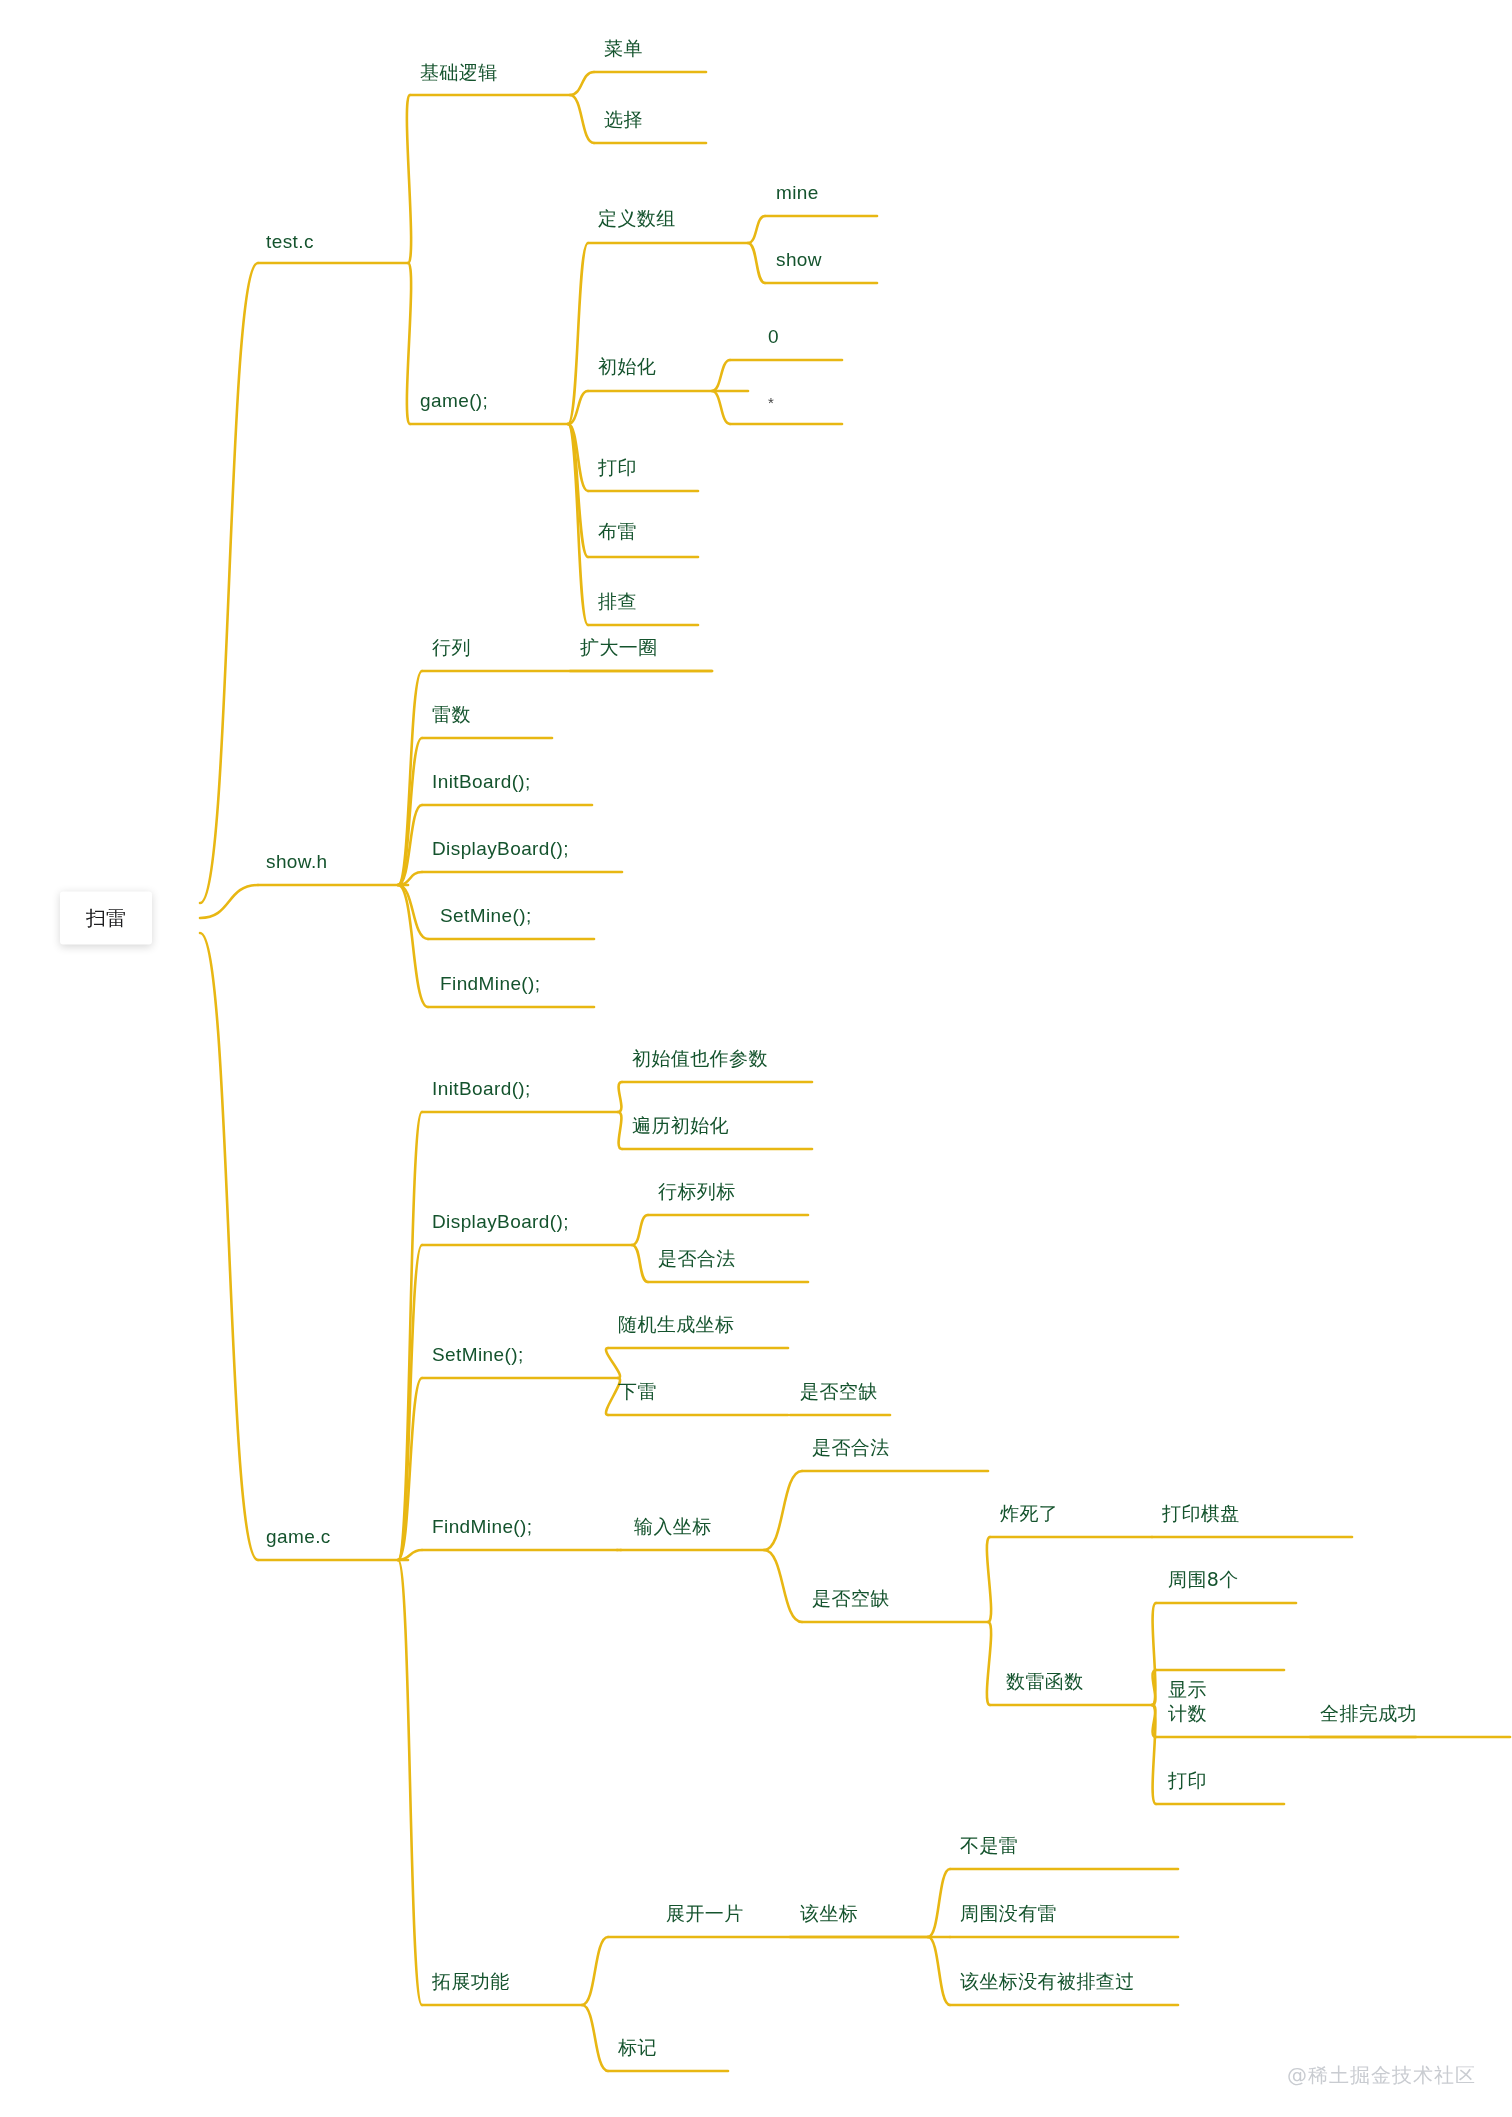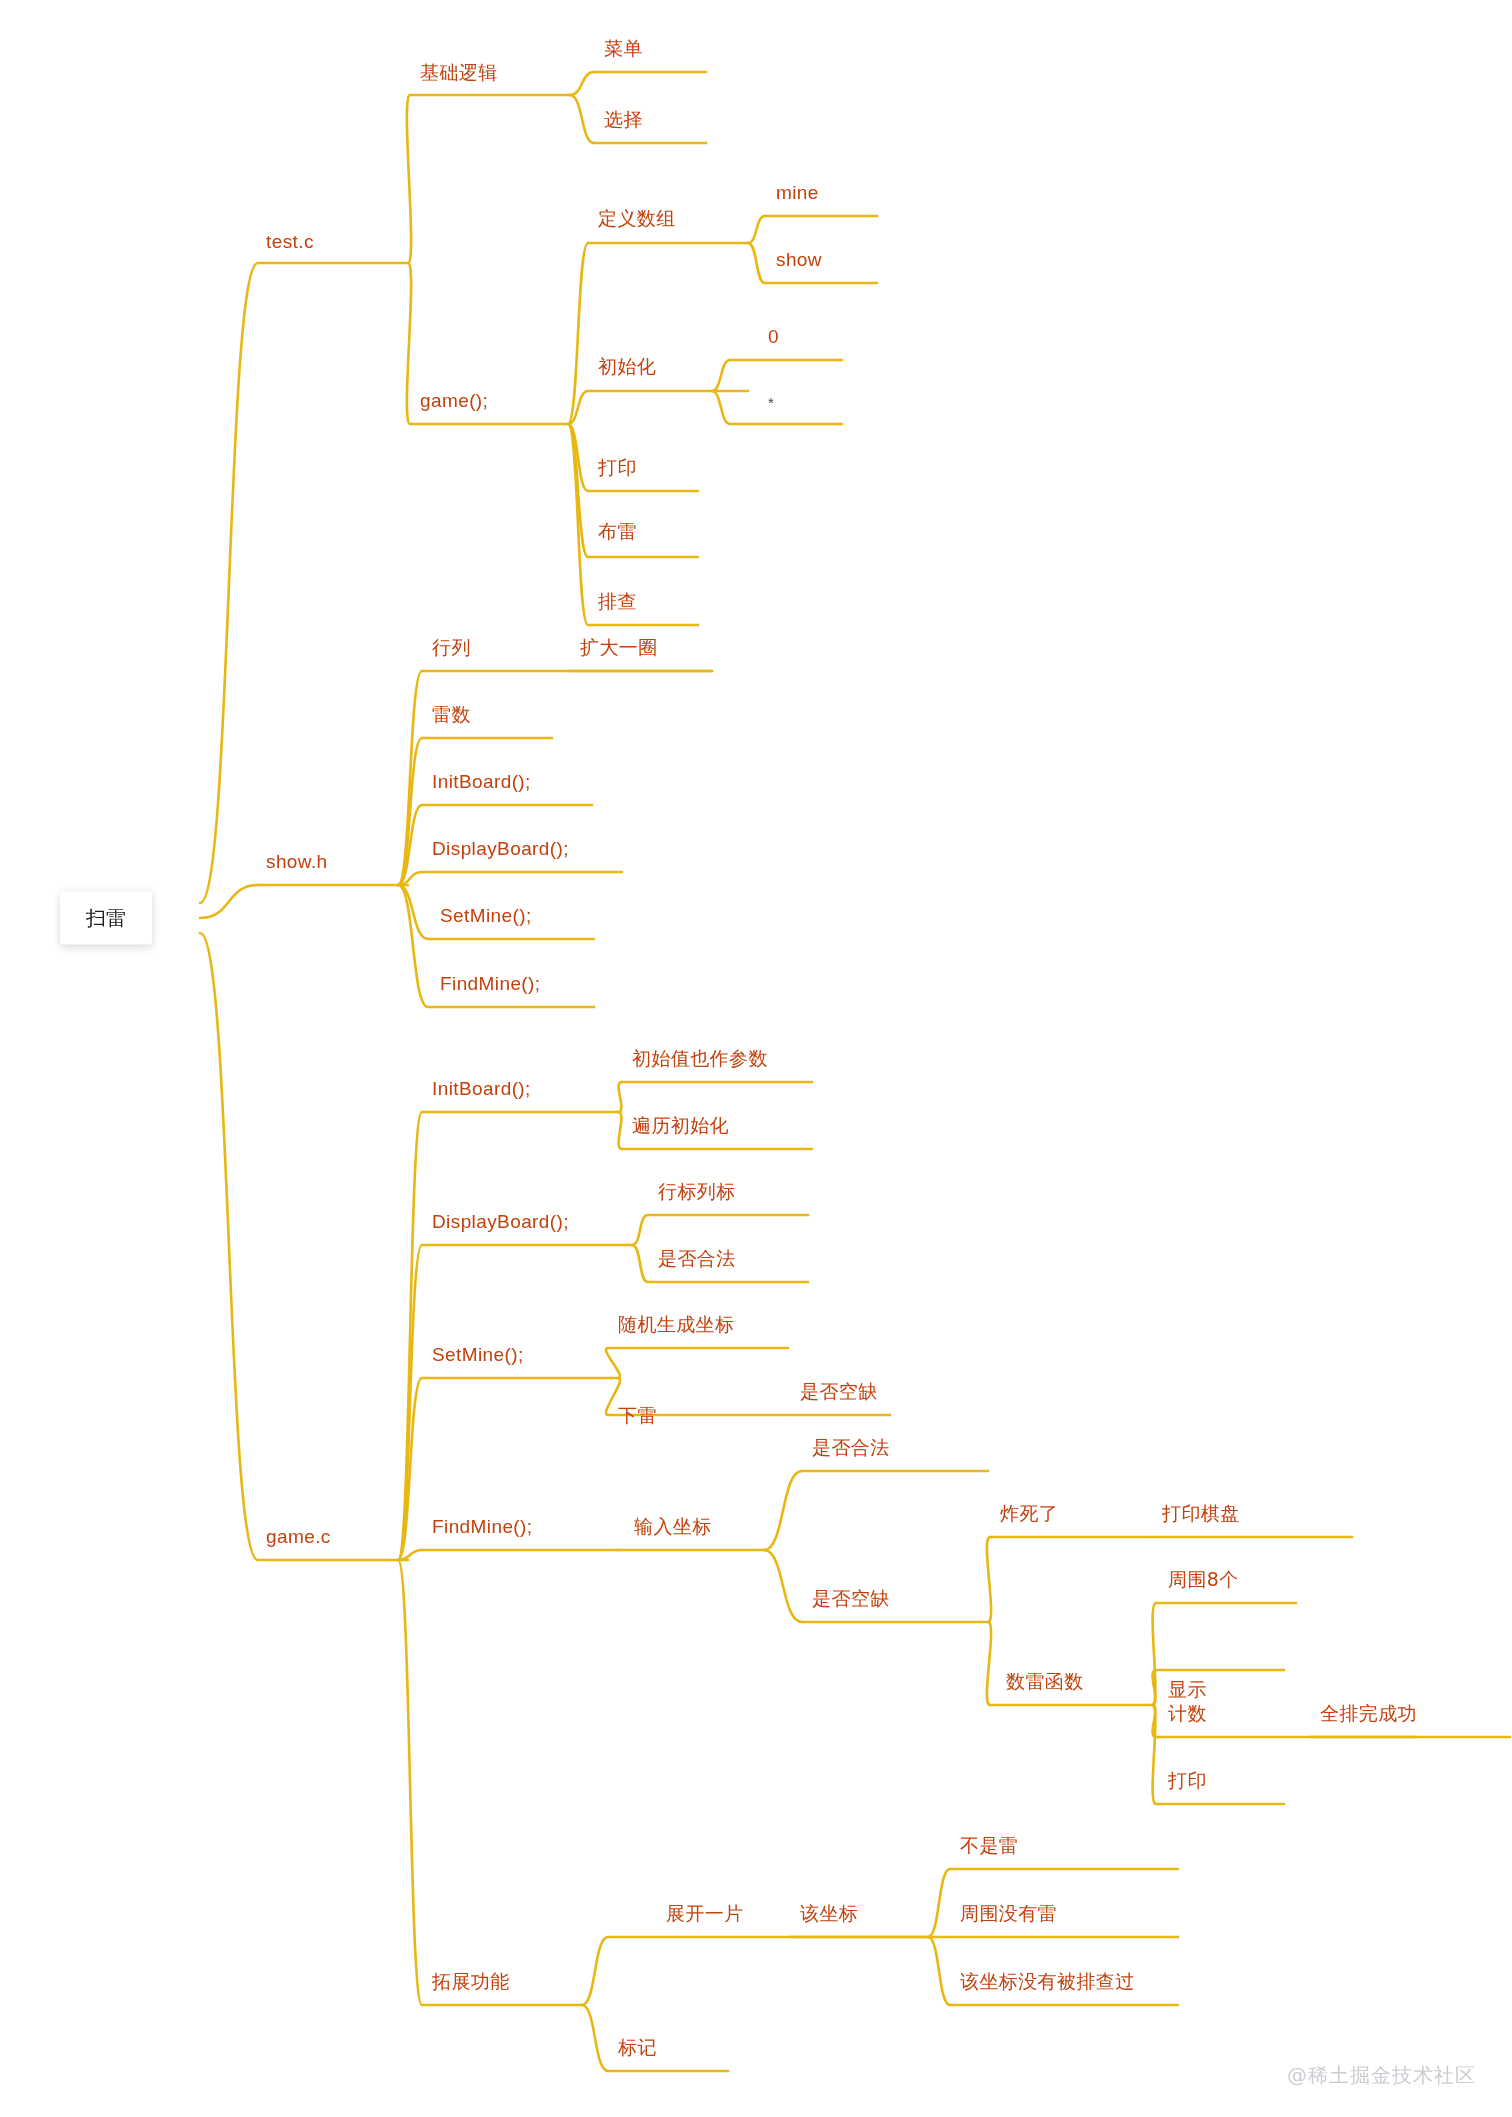--- a/index.html
+++ b/index.html
@@ -4,21 +4,21 @@
 <style>
   html,body{margin:0;padding:0;background:#ffffff;}
   body{
     font-family:"Liberation Sans","DejaVu Sans",sans-serif;
     width:1512px;height:2117px;position:relative;overflow:hidden;
   }
   #mindmap-root{position:relative;width:1512px;height:2117px;background:#fff;}
   svg#edges{position:absolute;left:0;top:0;width:1512px;height:2117px;}
   .node-label{
     position:absolute;
-    color:#c2410c;
+    color:#14532d;
     white-space:nowrap;
     font-size:19px;
     line-height:1;
     letter-spacing:0.4px;
     transform:translate(0,-100%);
   }
   .node-label.cn{font-family:"DejaVu Sans","Liberation Sans",sans-serif;}
   .node-label.tiny{font-size:15px;color:#444;}
   .root-node{
     position:absolute;
@@ -172,21 +172,21 @@
       <div class="node-label" style="left: 440px; top: 993px;">FindMine();</div>
       <div class="node-label" style="left: 266px; top: 1546px;">game.c</div>
       <div class="node-label" style="left: 432px; top: 1098px;">InitBoard();</div>
       <div class="node-label cn" style="left: 632px; top: 1068px;">初始值也作参数</div>
       <div class="node-label cn" style="left: 632px; top: 1135px;">遍历初始化</div>
       <div class="node-label" style="left: 432px; top: 1231px;">DisplayBoard();</div>
       <div class="node-label cn" style="left: 658px; top: 1201px;">行标列标</div>
       <div class="node-label cn" style="left: 658px; top: 1268px;">是否合法</div>
       <div class="node-label" style="left: 432px; top: 1364px;">SetMine();</div>
       <div class="node-label cn" style="left: 618px; top: 1334px;">随机生成坐标</div>
-      <div class="node-label cn" style="left: 618px; top: 1401px; margin-top: 24px;">下雷</div>
+      <div class="node-label cn" style="left: 618px; top: 1401px;">下雷</div>
       <div class="node-label cn" style="left: 800px; top: 1401px;">是否空缺</div>
       <div class="node-label" style="left: 432px; top: 1536px;">FindMine();</div>
       <div class="node-label cn" style="left: 634px; top: 1536px;">输入坐标</div>
       <div class="node-label cn" style="left: 812px; top: 1457px;">是否合法</div>
       <div class="node-label cn" style="left: 812px; top: 1608px;">是否空缺</div>
       <div class="node-label cn" style="left: 1000px; top: 1523px;">炸死了</div>
       <div class="node-label cn" style="left: 1162px; top: 1523px;">打印棋盘</div>
       <div class="node-label cn" style="left: 1000px; top: 1691px; margin-left: 6px;">数雷函数</div>
       <div class="node-label cn" style="left: 1168px; top: 1589px;">周围8个</div>
       <div class="node-label cn" style="left: 1168px; top: 1699px;">显示</div>

